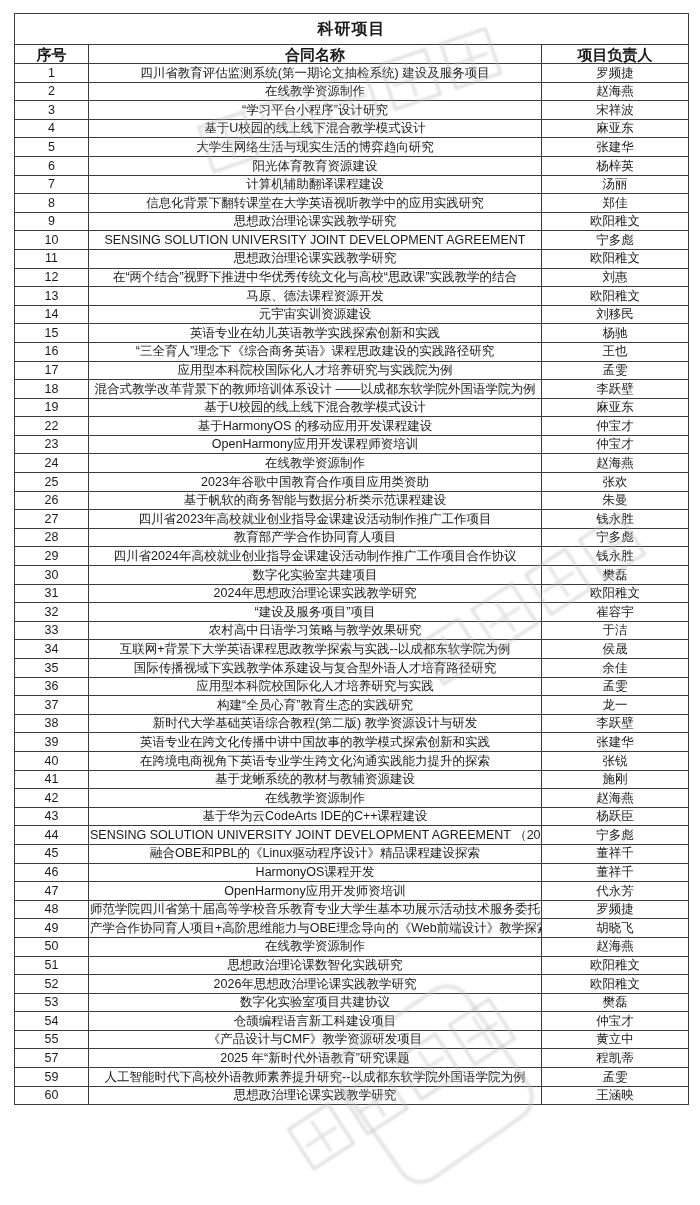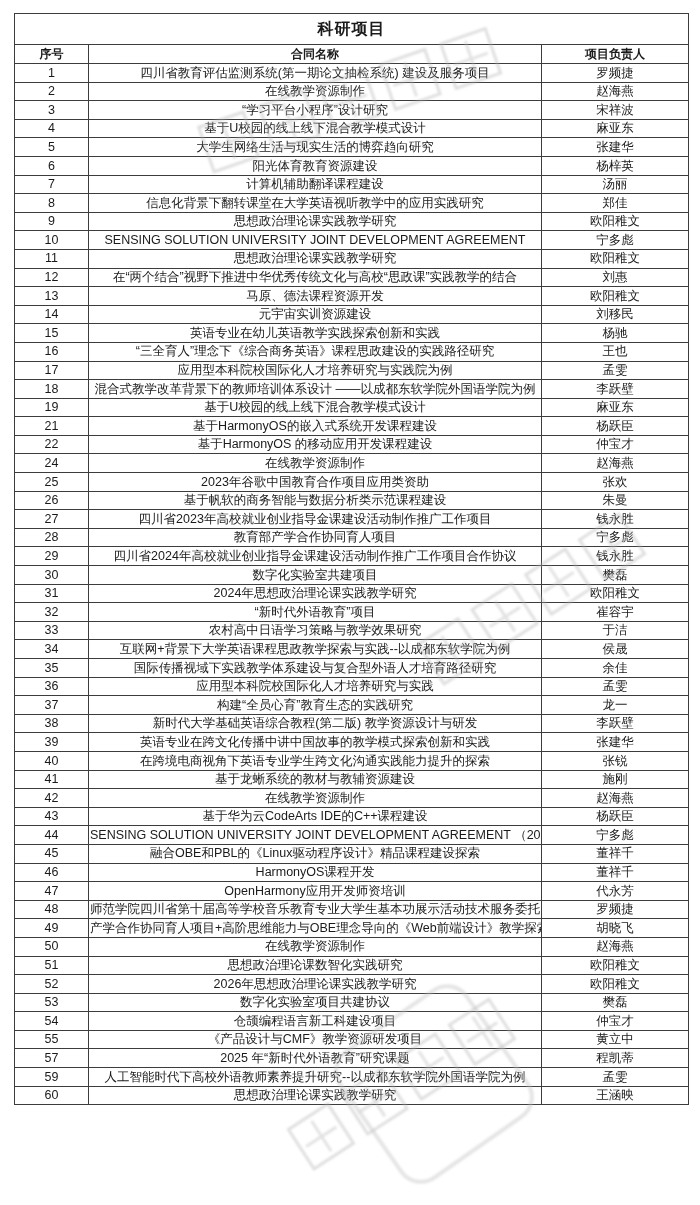--- a/index.html
+++ b/index.html
@@ -15,21 +15,21 @@
   td,th{
     border:1px solid #3c3c3c;
     text-align:center;vertical-align:middle;
     padding:0 1px;box-sizing:border-box;
     white-space:nowrap;overflow:hidden;
     font-size:12.5px;line-height:1;
   }
   .title-cell{
     height:31px;font-size:16px;font-weight:bold;letter-spacing:1px;margin-top:8px;
   }
-  thead th{height:19px;font-size:12px;font-weight:bold;}
+  thead th{height:19px;font-size:15px;font-weight:bold;}
   tbody td{height:18.6px;}
   
   .wm{position:absolute;pointer-events:none;opacity:.42;filter:blur(1.3px);}
   .wm-band{display:flex;gap:14px;transform-origin:left center;}
   .wm-glyph{width:44px;height:44px;border:3px solid #b5b5b5;position:relative;flex:0 0 auto;}
   .wm-glyph::before,.wm-glyph::after{content:"";position:absolute;background:#bcbcbc;}
   .wm-glyph::before{left:50%;top:4px;bottom:4px;width:3px;margin-left:-1px;}
   .wm-glyph::after{top:50%;left:4px;right:4px;height:3px;margin-top:-1px;}
   .wm-ring{
     width:150px;height:150px;border:4px solid #c2c2c2;border-radius:26px;
@@ -146,30 +146,30 @@
           <td>18</td>
           <td>混合式教学改革背景下的教师培训体系设计 ——以成都东软学院外国语学院为例</td>
           <td>李跃壁</td>
         </tr>
         <tr>
           <td>19</td>
           <td>基于U校园的线上线下混合教学模式设计</td>
           <td>麻亚东</td>
         </tr>
         <tr>
-          <td>21</td>
-          <td>基于HarmonyOS的嵌入式系统开发课程建设</td>
-          <td>杨跃臣</td>
-        </tr>
-        <tr>
           <td>22</td>
           <td>基于HarmonyOS 的移动应用开发课程建设</td>
           <td>仲宝才</td>
         </tr>
         <tr>
+          <td>23</td>
+          <td>OpenHarmony应用开发课程师资培训</td>
+          <td>仲宝才</td>
+        </tr>
+        <tr>
           <td>24</td>
           <td>在线教学资源制作</td>
           <td>赵海燕</td>
         </tr>
         <tr>
           <td>25</td>
           <td>2023年谷歌中国教育合作项目应用类资助</td>
           <td>张欢</td>
         </tr>
         <tr>
@@ -197,21 +197,21 @@
           <td>数字化实验室共建项目</td>
           <td>樊磊</td>
         </tr>
         <tr>
           <td>31</td>
           <td>2024年思想政治理论课实践教学研究</td>
           <td>欧阳稚文</td>
         </tr>
         <tr>
           <td>32</td>
-          <td>“新时代外语教育”项目</td>
+          <td>“建设及服务项目”项目</td>
           <td>崔容宇</td>
         </tr>
         <tr>
           <td>33</td>
           <td>农村高中日语学习策略与教学效果研究</td>
           <td>于洁</td>
         </tr>
         <tr>
           <td>34</td>
           <td>互联网+背景下大学英语课程思政教学探索与实践--以成都东软学院为例</td>

